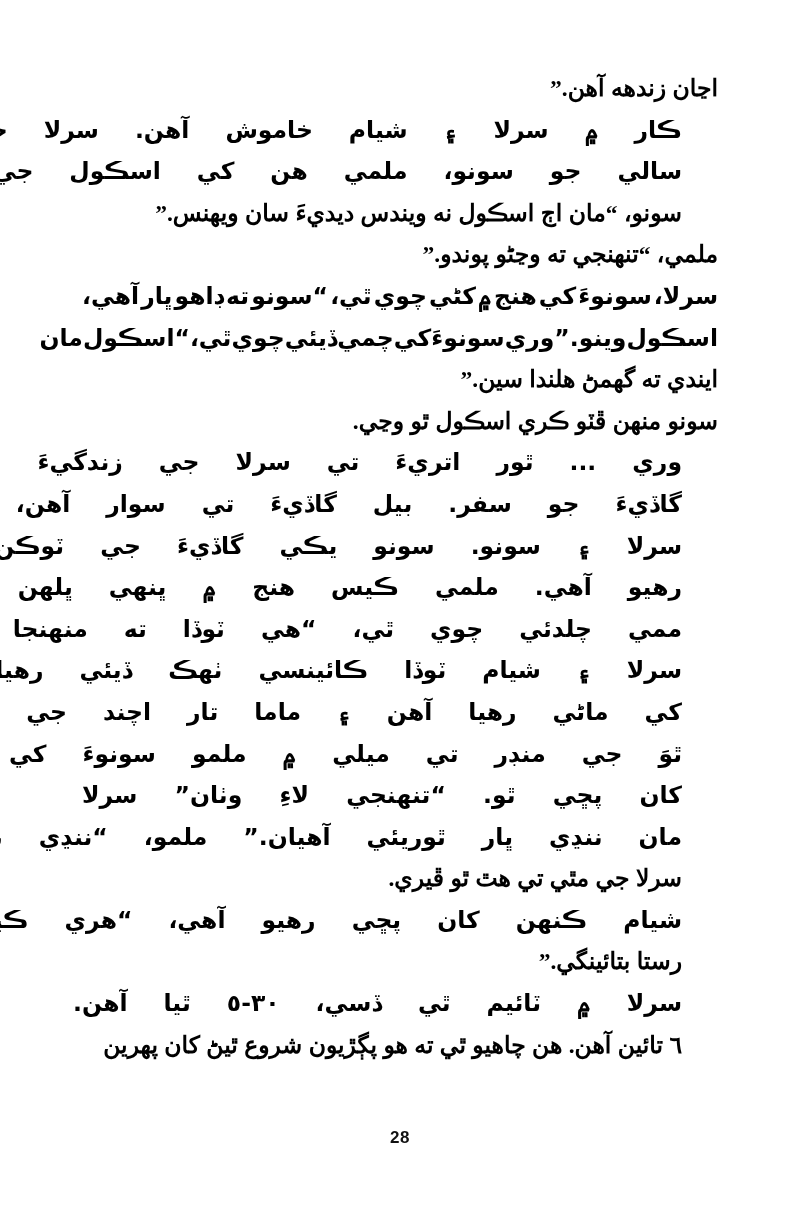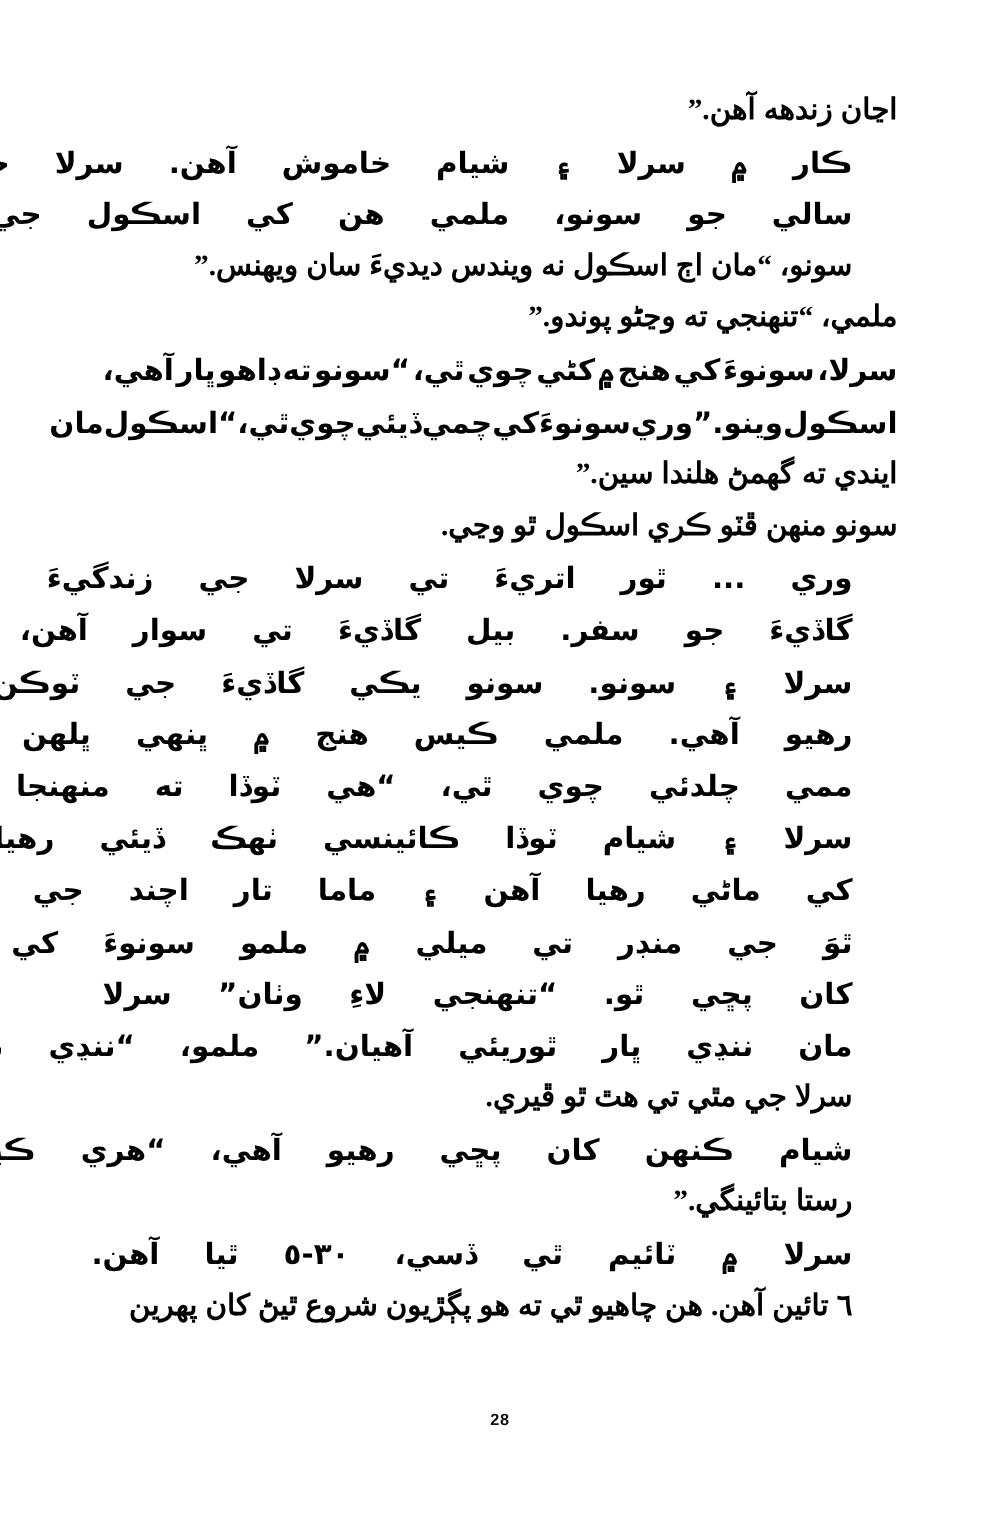--- a/index.html
+++ b/index.html
@@ -80,21 +80,21 @@
 
   
   #page-number {
     position: absolute;
     left: 0;
     right: 0;
     top: 1128px;
     text-align: center;
     direction: ltr;
     font-family: "Liberation Sans", sans-serif;
-    font-size: 13px;
+    font-size: 17px;
     font-weight: 700;
     color: #111111;
     letter-spacing: 0.5px;
   }
 </style>
 </head>
 <body>
 
 <div id="page-sheet">
 

